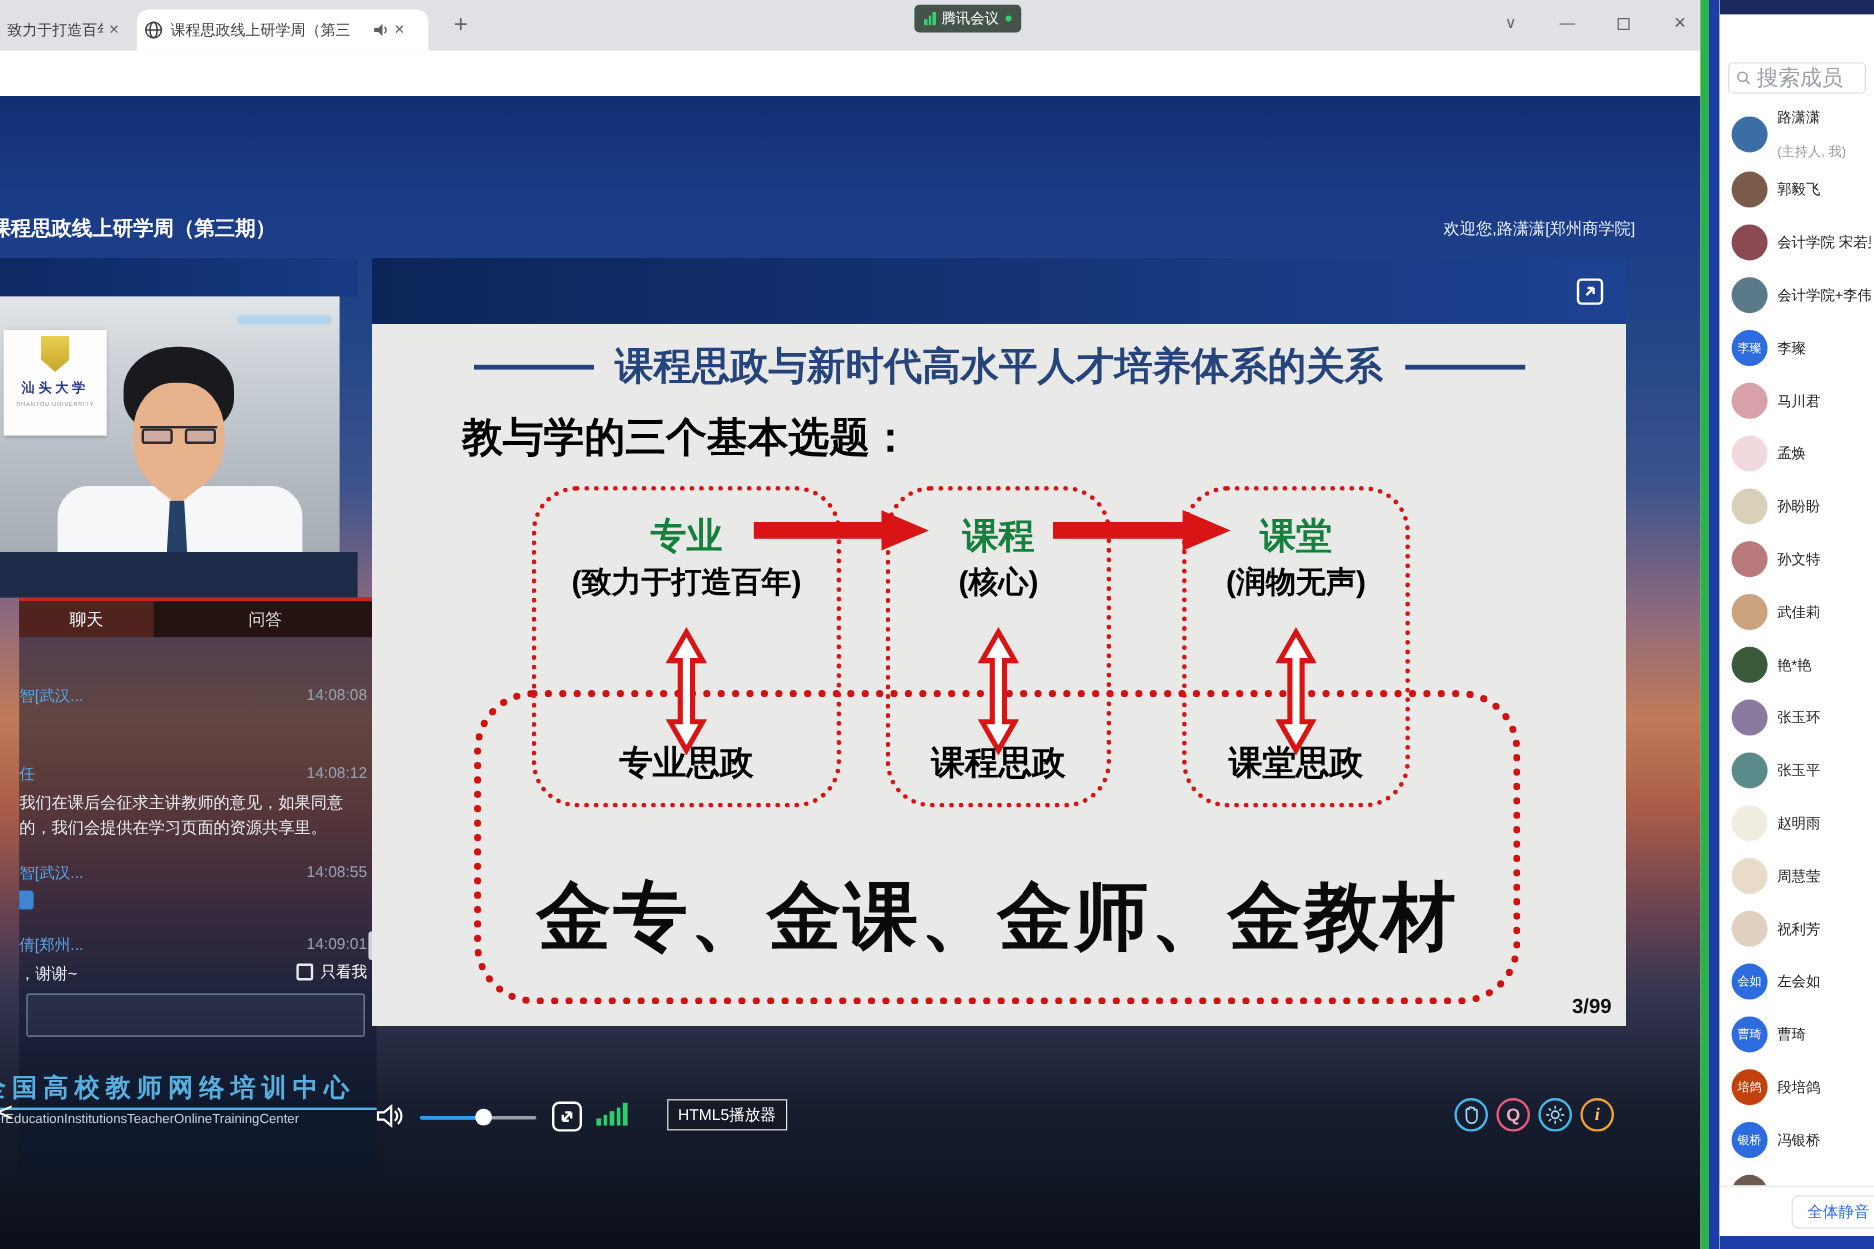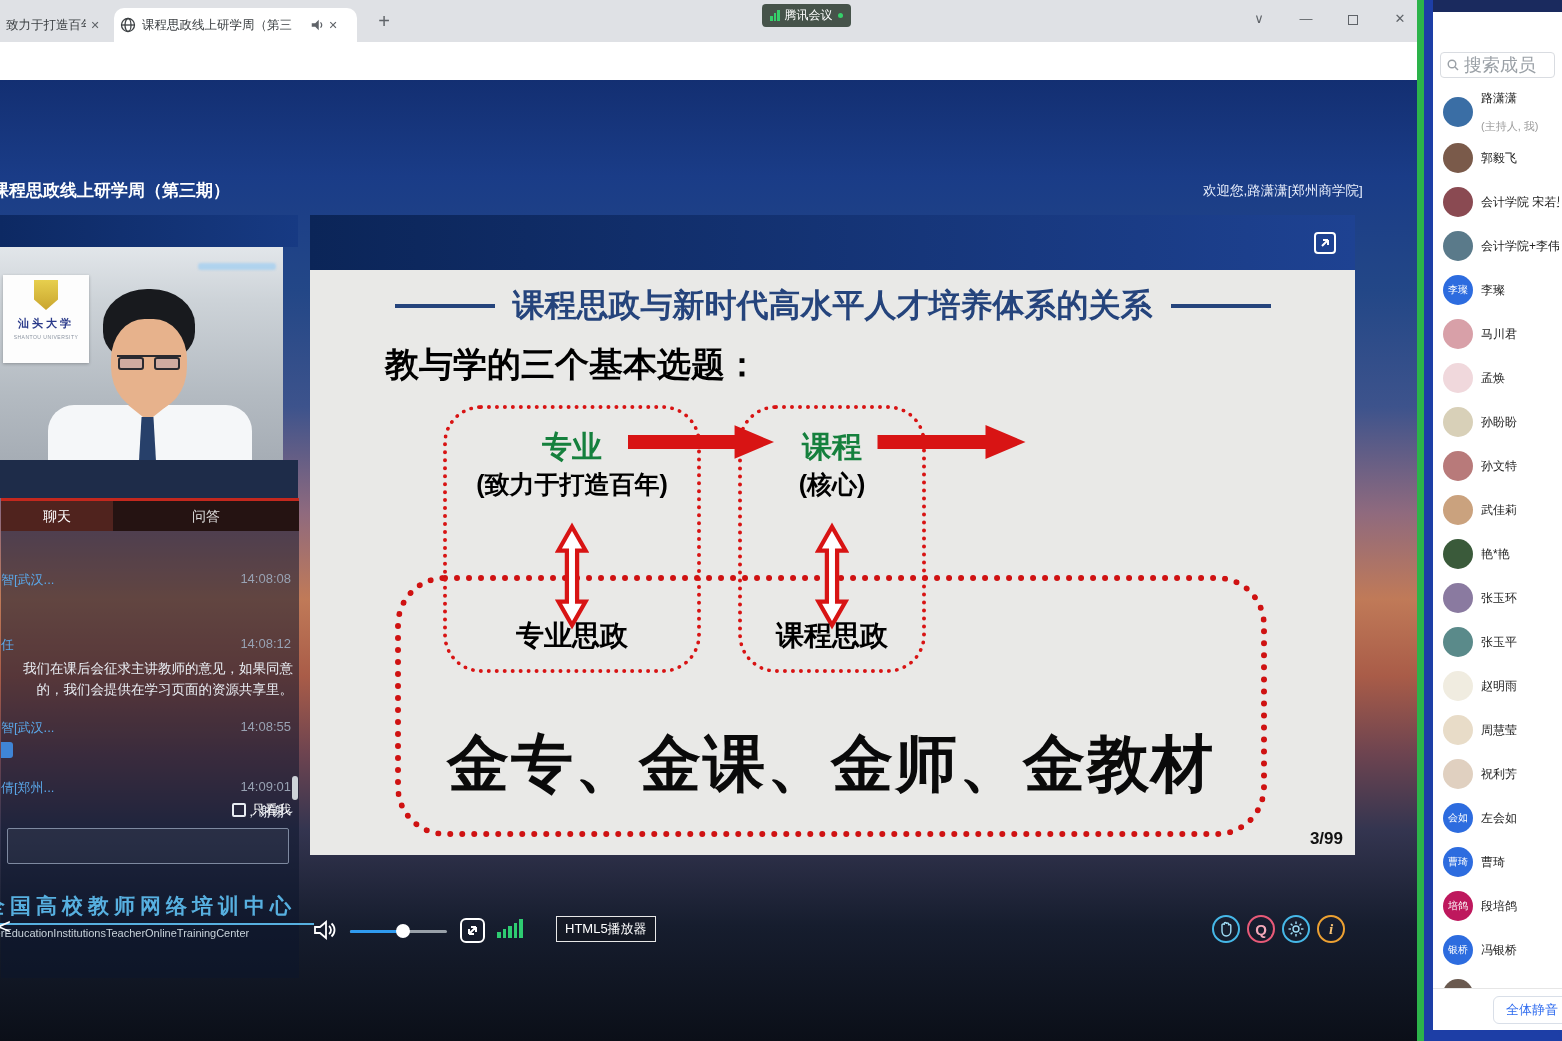--- a/index.html
+++ b/index.html
@@ -52,32 +52,32 @@
   .face { position:absolute; left:111px; top:72px; width:76px; height:92px; background:#e7b28c; border-radius:44% 44% 48% 48%; }
   .glasses { position:absolute; left:117px; top:108px; width:64px; height:14px; border-top:2px solid #2a2a30; }
   .glasses i { position:absolute; top:0; width:26px; height:13px; border:2px solid #2a2a30; border-radius:3px; background:rgba(140,150,220,.25); }
   .glasses i.l { left:1px; } .glasses i.r { right:1px; }
   .shirt { position:absolute; left:48px; top:158px; width:204px; height:56px; background:#f5f7f9; border-radius:26px 26px 0 0; }
   .tie { position:absolute; left:139px; top:170px; width:17px; height:44px; background:#27406a; clip-path:polygon(15% 0,85% 0,100% 100%,0 100%); }
   .collar { position:absolute; left:128px; top:158px; width:40px; height:16px; background:#e7b28c; clip-path:polygon(0 0,100% 0,50% 100%); }
   .vwatermark { position:absolute; left:198px; top:16px; width:78px; height:7px; background:rgba(140,200,245,.55); border-radius:3px; filter:blur(1px); }
 
   
-  #chatpanel { position:absolute; left:1px; top:418px; width:298px; height:480px; background:rgba(12,22,44,.52); }
+  #chatpanel { position:absolute; left:16px; top:418px; width:298px; height:480px; background:rgba(12,22,44,.52); }
   #chat-redline { position:absolute; left:0; top:0; width:298px; height:3px; background:#c4281e; }
   #chat-tabs { position:absolute; left:0; top:3px; width:298px; height:30px; }
   #tab-chat { position:absolute; left:0; top:0; width:112px; height:30px; background:#50231e; color:#fff; font-size:14px; text-align:center; line-height:30px; }
   #tab-qa { position:absolute; left:112px; top:0; width:186px; height:30px; background:#251312; color:#ddd; font-size:14px; text-align:center; line-height:30px; }
   #chat-messages { position:absolute; left:0; top:33px; width:298px; height:270px; }
   .msg { position:absolute; left:0; width:298px; }
   .msg:nth-child(1){ top:40px; } .msg:nth-child(2){ top:105px; } .msg:nth-child(3){ top:188px; } .msg:nth-child(4){ top:248px; }
   .msg-head { display:flex; justify-content:space-between; padding-right:8px; }
   .msg-name { color:#5aa7e8; font-size:13px; }
   .msg-time { color:#98a2b3; font-size:13px;text-align:center; }
-  .msg-text { color:#e9edf3; font-size:13.5px; line-height:21px; margin-top:4px; padding-right:6px;text-align:right; }
+  .msg-text { color:#e9edf3; font-size:13.5px; line-height:21px; margin-top:4px; padding-right:6px; }
   .msg-frag { width:12px; height:16px; background:#3f85d6; border-radius:0 3px 3px 0; margin-top:5px; }
   #chat-scroll { position:absolute; left:291px; top:278px; width:6px; height:24px; background:#cdd2d8; border-radius:3px; }
   #onlyme { position:absolute; right:8px; top:303px; display:flex; align-items:center; gap:6px; color:#fff; font-size:13px; }
   #onlyme .cb { width:14px; height:14px; border:2px solid #e8ecf2; border-radius:2px; }
   #chat-input { position:absolute; left:6px; top:330px; width:282px; height:36px; border:1px solid #7e89a0; border-radius:2px; background:rgba(255,255,255,.05); }
 
   
   #slide { position:absolute; left:310px; top:135px; width:1045px; height:640px; }
   #slide-topbar { position:absolute; left:0; top:0; width:1045px; height:55px; background:linear-gradient(90deg,#0b2558,#1e4292); }
   #slide-expand { position:absolute; right:18px; top:16px; width:24px; height:24px; }
@@ -302,20 +302,28 @@
             <div class="c-bottom">专业思政</div>
           </div>
           <div class="dcol" id="col-2">
             <div class="c-top">课程</div>
             <div class="c-sub">(核心)</div>
             <svg class="c-varrow" viewBox="0 0 40 120">
                 <polygon points="20,2 36,30 26,30 26,90 36,90 20,118 4,90 14,90 14,30 4,30" fill="#fff" stroke="#d81414" stroke-width="5"></polygon>
               </svg>
             <div class="c-bottom">课程思政</div>
           </div>
+          <div class="dcol" id="col-3">
+            <div class="c-top">课堂</div>
+            <div class="c-sub">(润物无声)</div>
+            <svg class="c-varrow" viewBox="0 0 40 120">
+                <polygon points="20,2 36,30 26,30 26,90 36,90 20,118 4,90 14,90 14,30 4,30" fill="#fff" stroke="#d81414" stroke-width="5"></polygon>
+              </svg>
+            <div class="c-bottom">课堂思政</div>
+          </div>
 
           <svg class="harrow" id="harrow-1" viewBox="0 0 150 40">
               <polygon points="0,13 108,13 108,3 148,20 108,37 108,27 0,27" fill="#d81414"></polygon>
             </svg>
           <svg class="harrow" id="harrow-2" viewBox="0 0 150 40">
               <polygon points="0,13 108,13 108,3 148,20 108,37 108,27 0,27" fill="#d81414"></polygon>
             </svg>
 
           <div id="banner">金专、金课、金师、金教材</div>
           <div id="pagenum">3/99</div>
@@ -513,21 +521,21 @@
     </div>
   </div>
         <div class="prow">
     <div class="pavatar initials" style="background: rgb(45, 108, 223);">曹琦</div>
     <div class="pcol">
       <span class="pname">曹琦</span>
 
     </div>
   </div>
         <div class="prow">
-    <div class="pavatar initials" style="background: #be185d;">培鸽</div>
+    <div class="pavatar initials" style="background: #c2410c;">培鸽</div>
     <div class="pcol">
       <span class="pname">段培鸽</span>
 
     </div>
   </div>
         <div class="prow">
     <div class="pavatar initials" style="background: rgb(45, 108, 223);">银桥</div>
     <div class="pcol">
       <span class="pname">冯银桥</span>
 

